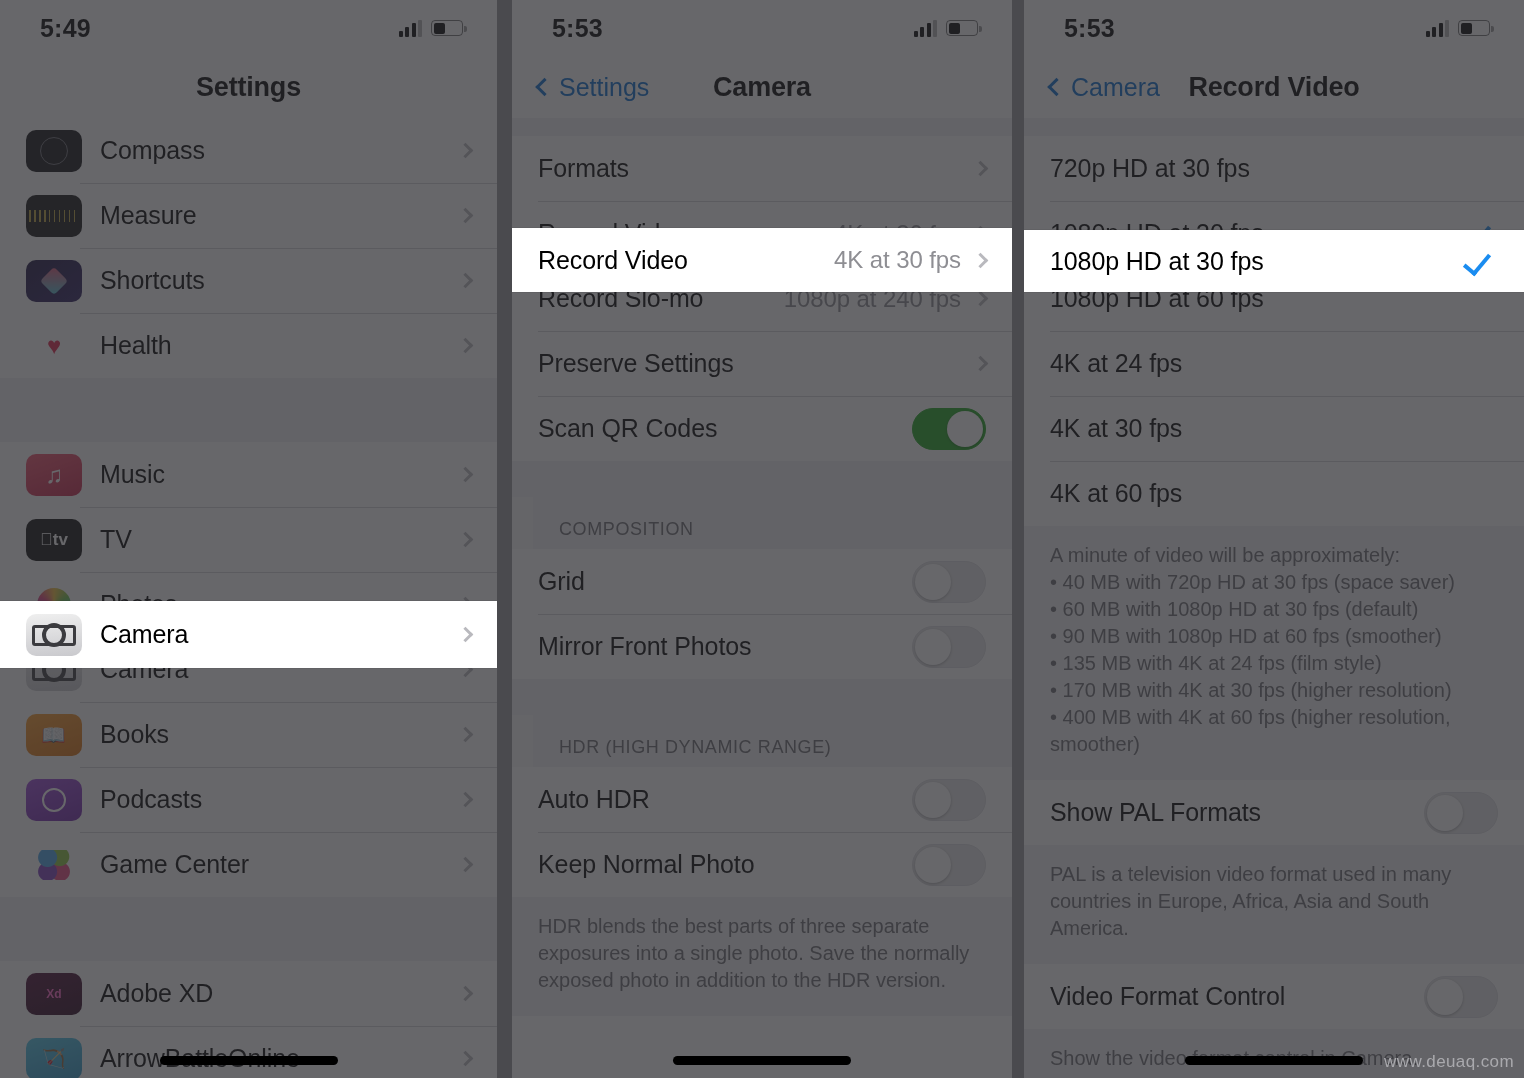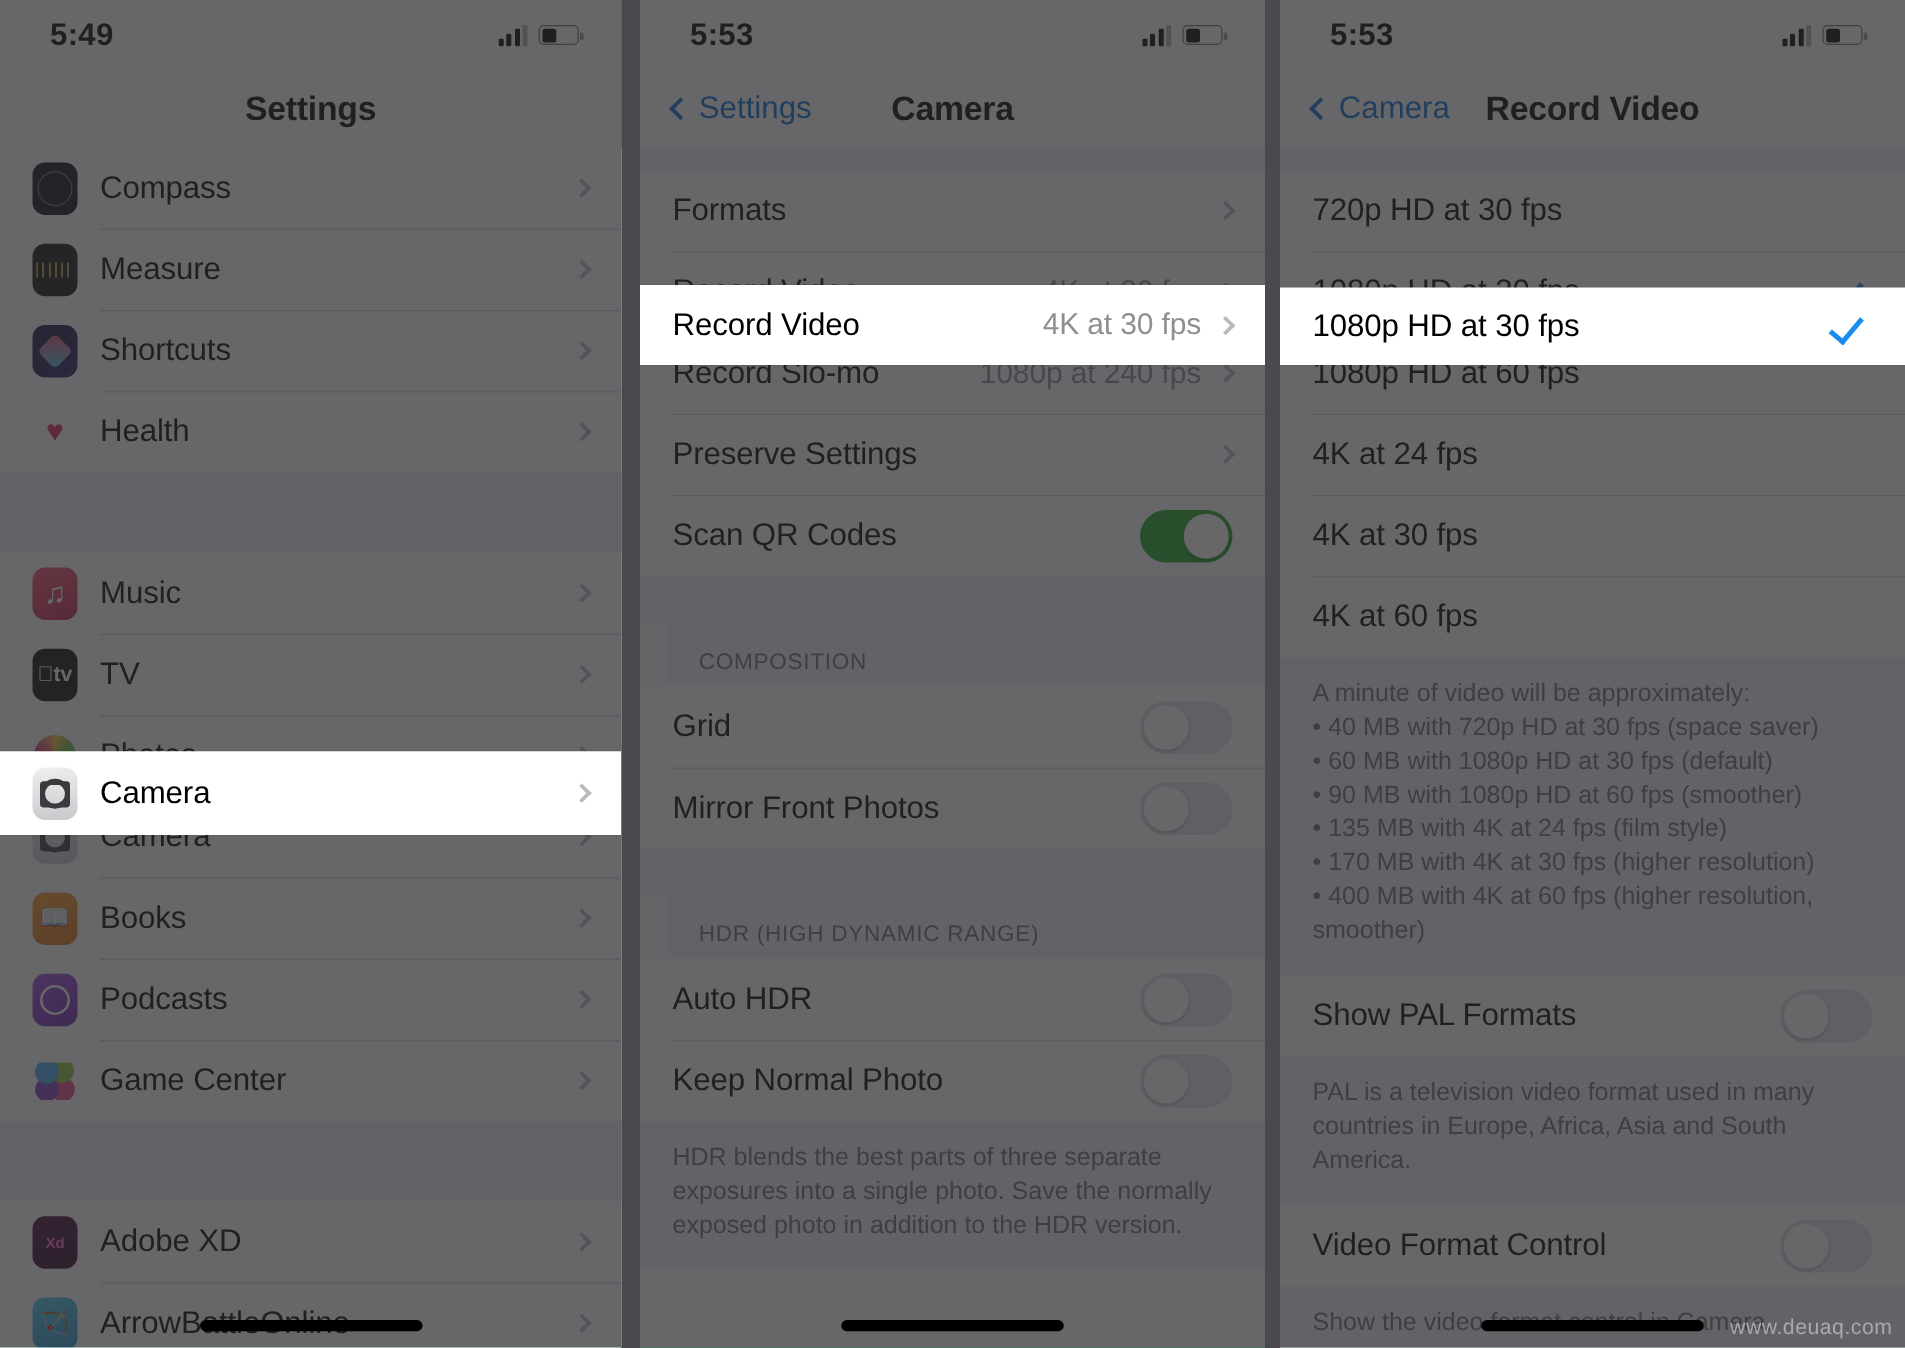--- a/index.html
+++ b/index.html
@@ -130,21 +130,21 @@
   .row + .row::before {
     content: "";
     position: absolute;
     left: 80px; right: 0; top: 0;
     height: 1px;
     background: #d3d3d6;
   }
   .row.noicon + .row.noicon::before { left: 26px; }
 
   .row-icon {
-    width: 36px; height: 42px;
+    width: 56px; height: 42px;
     border-radius: 10px;
     margin-right: 18px;
     flex: none;
     overflow: hidden;
     position: relative;
     display:flex; align-items:center; justify-content:center;
     font-size: 20px;
   }
   .row-label {
     font-size: 25px;

